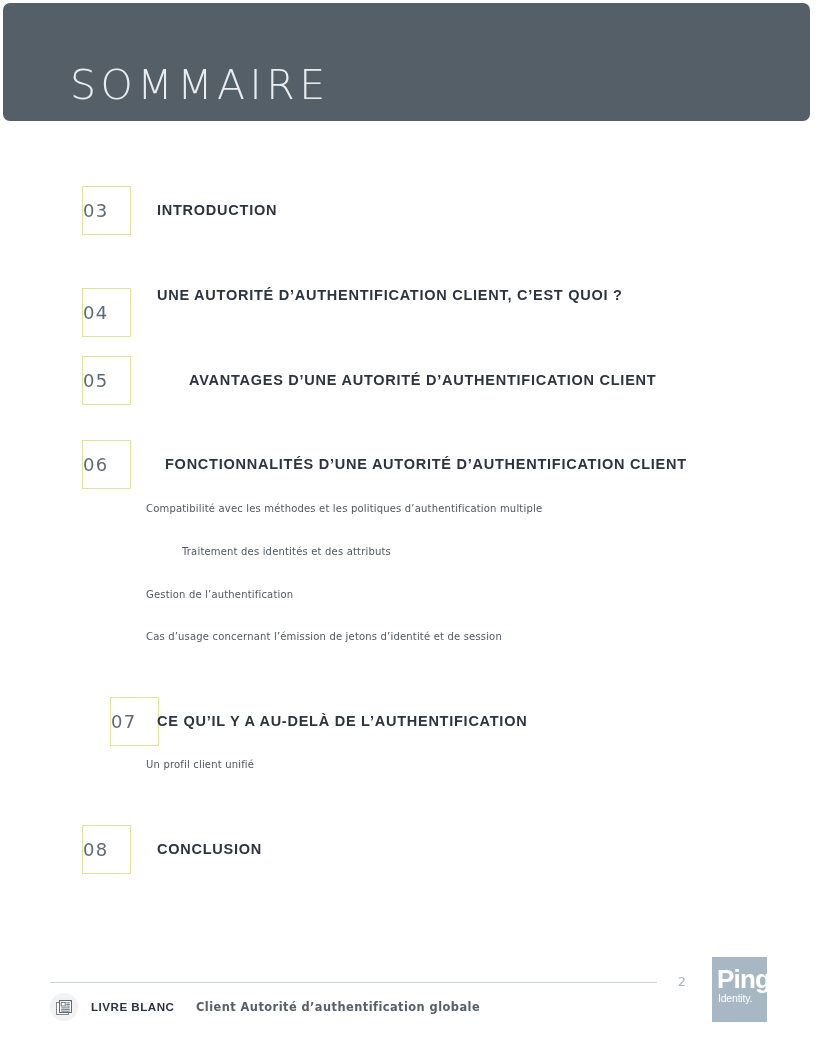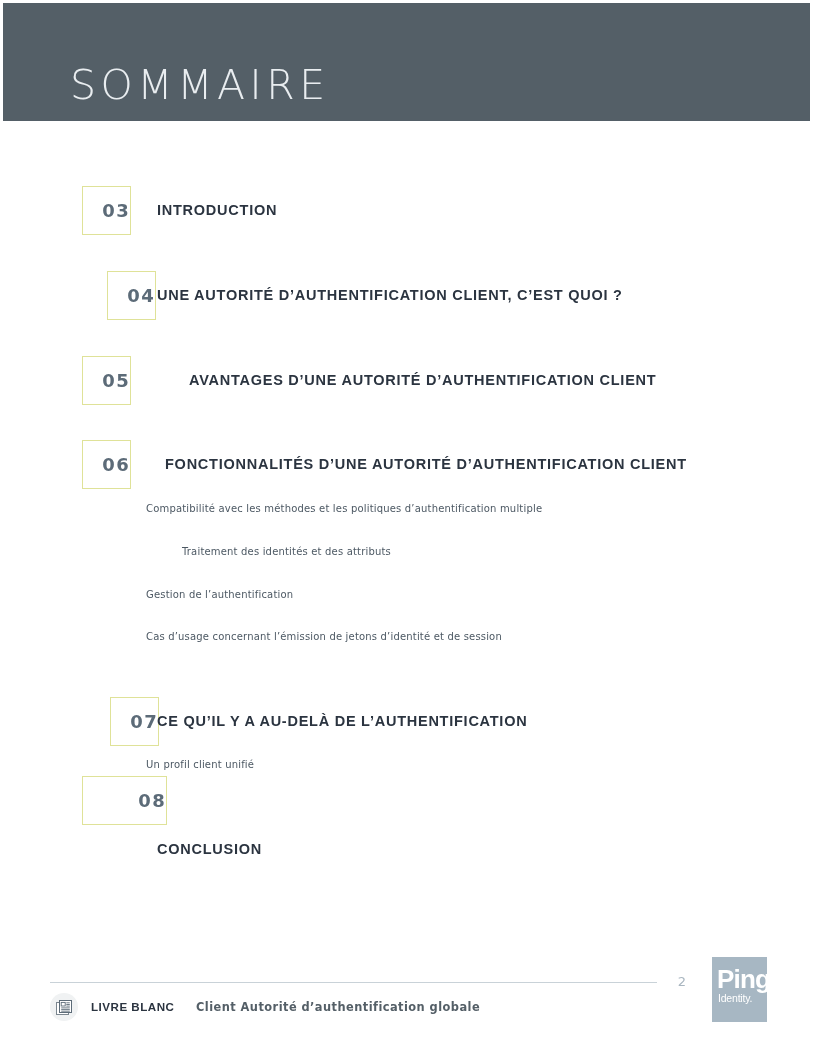--- a/index.html
+++ b/index.html
@@ -20,20 +20,21 @@
   }
 
   
   .header-banner {
     position: absolute;
     left: 3px;
     top: 3px;
     width: 807px;
     height: 118px;
     background: #545f67;
+    border-radius: 7px;
   }
   .header-title {
     position: absolute;
     left: 67px;
     top: 62px;
     font-size: 41px;
     font-weight: 300;
     letter-spacing: 4.5px;
     color: #e9edf0;
     line-height: 1;
@@ -58,24 +59,24 @@
     left: 82px;
     width: 47px;
     height: 47px;
     border: 1px solid #dfe298;
     box-sizing: content-box;
     background: #ffffff;
   }
   .num-box-text {
     display: block;
     width: 100%;
-    text-align: right;
+    text-align: left;
     line-height: 47px;
     font-size: 18px;
-    font-weight: 700;
+    font-weight: 400;
     letter-spacing: 1.3px;
     color: #5c6b78;
     font-family: "DejaVu Sans", sans-serif;
   }
   .entry-title {
     position: absolute;
     left: 157px;
     font-size: 14.5px;
     font-weight: bold;
     letter-spacing: 0.75px;
@@ -192,21 +193,21 @@
   </div>
 
   <div class="toc" id="toc-root">
       <div class="toc-entry">
         <div class="num-box" style="top: 186px;">
           <span class="num-box-text">03</span>
         </div>
         <div class="entry-title" style="top: 202px;">INTRODUCTION</div>
       </div>
       <div class="toc-entry">
-        <div class="num-box" style="top: 271px; margin-left: 25px;">
+        <div class="num-box" style="top: 288px;">
           <span class="num-box-text">04</span>
         </div>
         <div class="entry-title" style="top: 287px;">UNE AUTORITÉ D’AUTHENTIFICATION CLIENT, C’EST QUOI ?</div>
       </div>
       <div class="toc-entry">
         <div class="num-box" style="top: 356px;">
           <span class="num-box-text">05</span>
         </div>
         <div class="entry-title" style="top: 372px; margin-left: 32px;">AVANTAGES D’UNE AUTORITÉ D’AUTHENTIFICATION CLIENT</div>
       </div>
@@ -221,21 +222,21 @@
         <div class="sub-item" style="top: 631px;">Cas d’usage concernant l’émission de jetons d’identité et de session</div>
       </div>
       <div class="toc-entry">
         <div class="num-box" style="top: 697px; margin-left: 28px;">
           <span class="num-box-text">07</span>
         </div>
         <div class="entry-title" style="top: 713px;">CE QU’IL Y A AU-DELÀ DE L’AUTHENTIFICATION</div>
         <div class="sub-item" style="top: 759px;">Un profil client unifié</div>
       </div>
       <div class="toc-entry">
-        <div class="num-box" style="top: 776px; padding-left: 36px;">
+        <div class="num-box" style="top: 825px;">
           <span class="num-box-text">08</span>
         </div>
         <div class="entry-title" style="top: 841px;">CONCLUSION</div>
       </div>
     </div>
 
   <div class="footer-rule"></div>
 
   <div class="footer-icon-circle">
     <svg width="17" height="17" viewBox="0 0 17 17" aria-hidden="true">

